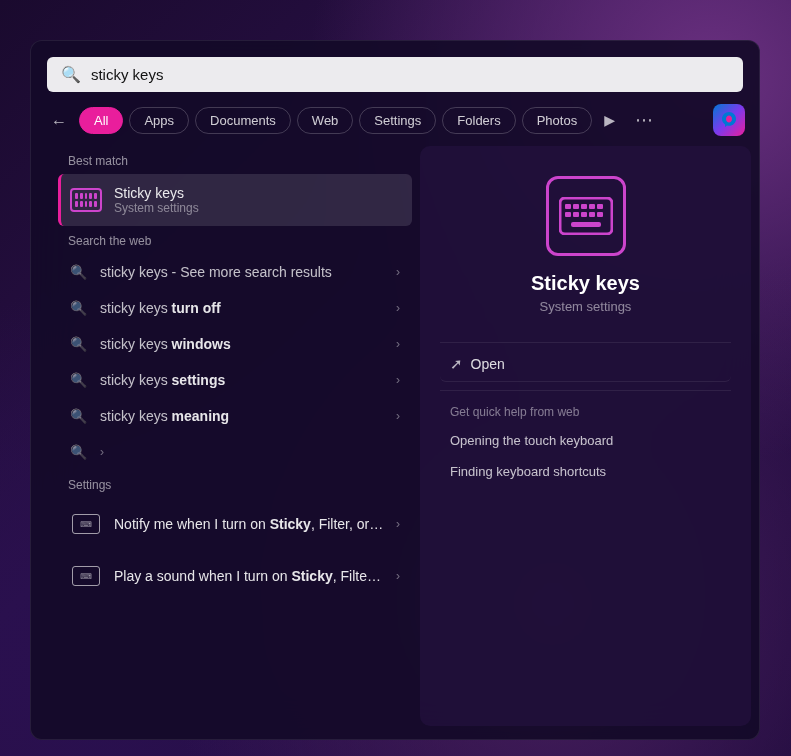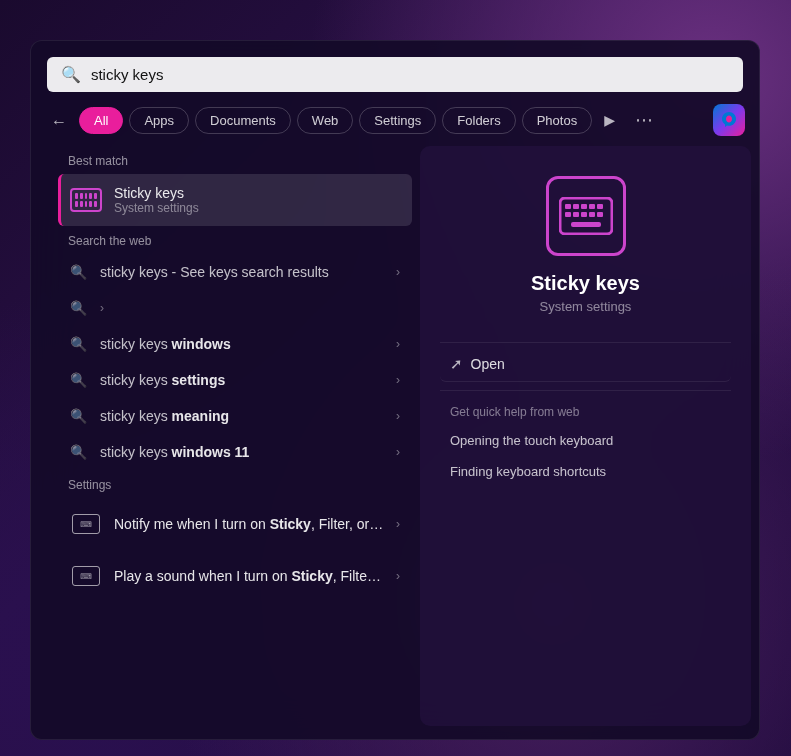--- a/index.html
+++ b/index.html
@@ -418,26 +418,27 @@
         <div class="result-text">
           <div class="result-title">Sticky keys</div>
           <div class="result-subtitle">System settings</div>
         </div>
       </div>
 
       <div class="section-label">Search the web</div>
 
       <div class="search-web-item">
         <span class="web-icon">🔍</span>
-        <span class="web-text"><span>sticky keys</span><span> - See keys search results</span></span>
+        <span class="web-text"><span>sticky keys</span><span> - See more search results</span></span>
         <span class="result-chevron">›</span>
       </div>
 
       <div class="search-web-item">
         <span class="web-icon">🔍</span>
+        <span class="web-text">sticky keys <strong>turn off</strong></span>
         <span class="result-chevron">›</span>
       </div>
 
       <div class="search-web-item">
         <span class="web-icon">🔍</span>
         <span class="web-text">sticky keys <strong>windows</strong></span>
         <span class="result-chevron">›</span>
       </div>
 
       <div class="search-web-item">
@@ -447,21 +448,20 @@
       </div>
 
       <div class="search-web-item">
         <span class="web-icon">🔍</span>
         <span class="web-text">sticky keys <strong>meaning</strong></span>
         <span class="result-chevron">›</span>
       </div>
 
       <div class="search-web-item">
         <span class="web-icon">🔍</span>
-        <span class="web-text">sticky keys <strong>windows 11</strong></span>
         <span class="result-chevron">›</span>
       </div>
 
       <div class="section-label">Settings</div>
 
       <div class="result-item">
         <div class="settings-item-icon">
           <div class="kbd-icon-tiny">⌨</div>
         </div>
         <div class="result-text">

